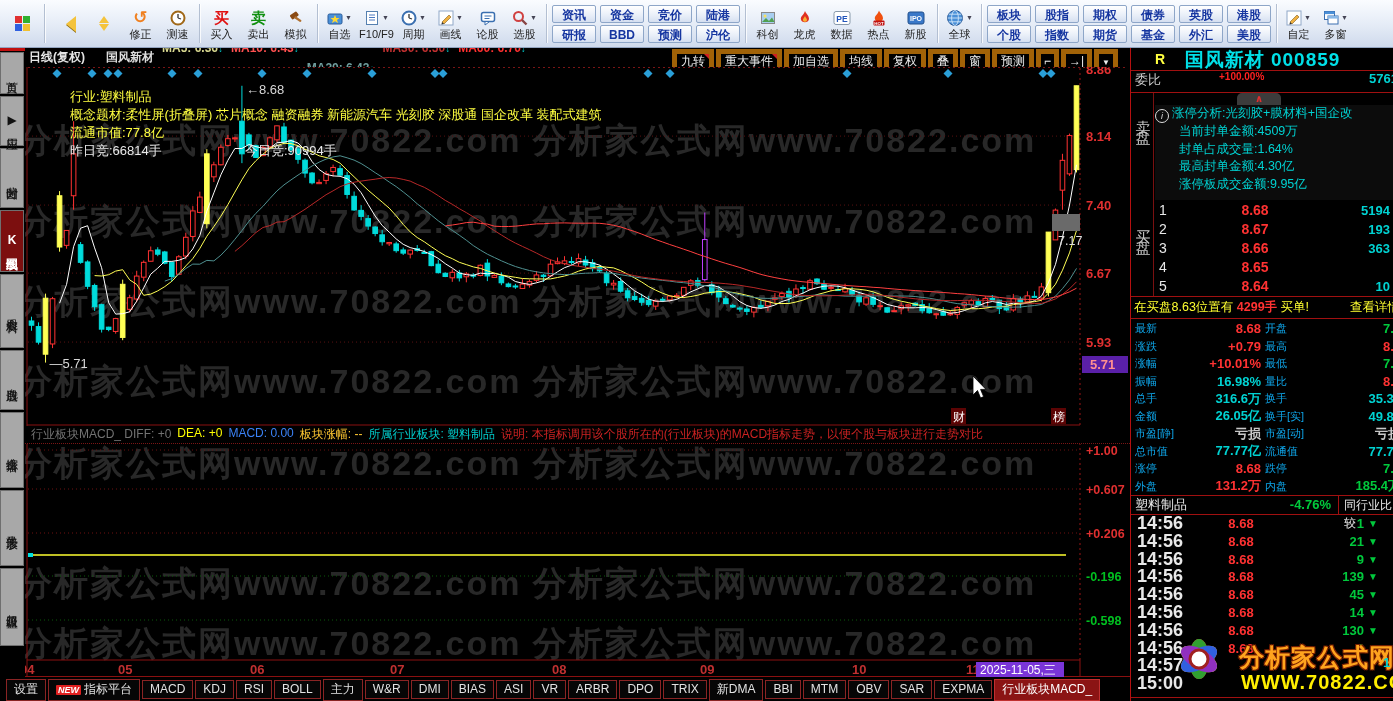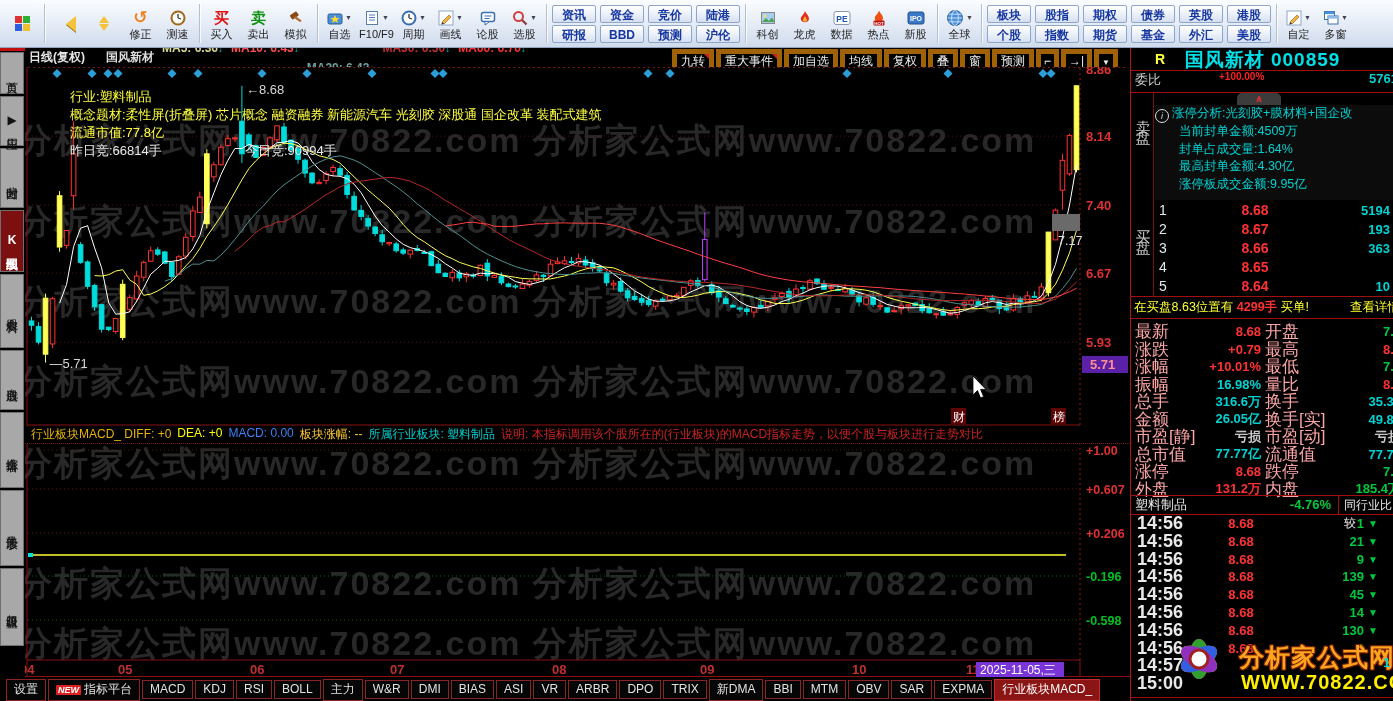--- a/index.html
+++ b/index.html
@@ -81,21 +81,21 @@
      color:#ddd;font-size:9px;line-height:12px;text-align:center;font-style:italic;margin-right:3px;vertical-align:-2px;}
   .qrow{position:absolute;left:24px;width:239px;height:19px;line-height:19px;}
   .qrow .qi{position:absolute;left:4px;color:#e8e8e8;font-size:14px;}
   .qrow .qp{position:absolute;left:60px;width:80px;text-align:center;color:#ff3232;font-weight:bold;font-size:14px;}
   .qrow .qv{position:absolute;right:4px;color:#00d2d2;font-weight:bold;font-size:13px;}
   #notice{position:absolute;left:0;top:249px;width:263px;height:21px;line-height:21px;font-size:12.5px;white-space:nowrap;}
   #notice .y{color:#ffff30;} #notice .r{color:#ff3232;font-weight:bold;}
   #notice .lk{position:absolute;right:-6px;color:#ffff30;}
   #stats{position:absolute;left:0;top:272px;width:270px;}
   .srow{display:grid;grid-template-columns:52px 78px 66px 74px;height:17.5px;align-items:center;}
-  .sk{color:#fca5a5;font-size:17px;padding-left:4px;white-space:nowrap;}
+  .sk{color:#0ea5e9;font-size:11px;padding-left:4px;white-space:nowrap;}
   .sv{font-weight:bold;font-size:13px;text-align:right;white-space:nowrap;overflow:hidden;}
   #sector{position:absolute;left:0;top:448px;width:263px;height:18px;line-height:18px;}
   #ticks{position:absolute;left:0;top:467px;width:263px;}
   .trow{position:relative;height:17.8px;line-height:17.8px;}
   .tt{position:absolute;left:6px;color:#e8e8e8;font-size:18px;font-weight:bold;}
   .tp{position:absolute;left:70px;width:80px;text-align:center;color:#ff3232;font-weight:bold;font-size:13px;}
   .tv{position:absolute;right:30px;color:#00c93c;font-weight:bold;font-size:13px;}
   .ta{position:absolute;right:16px;color:#00c93c;font-size:10px;}
   #logo{position:absolute;left:30px;top:565px;width:240px;height:90px;}
   #logo-site{position:absolute;left:78px;top:28px;font-size:25px;font-weight:bold;color:#ffa41e;
@@ -778,21 +778,21 @@
       <text x="700" y="674" fill="#c03030" font-size="13" font-weight="bold">09</text>
       <text x="852" y="674" fill="#c03030" font-size="13" font-weight="bold">10</text>
       <text x="966" y="674" fill="#c03030" font-size="13" font-weight="bold">11</text>
       <rect x="976" y="662" width="88" height="15" fill="#7a35d8"></rect>
       <text x="980" y="674" fill="#ffffff" font-size="12">2025-11-05,三</text>
       <path d="M973,376 L973,395 L977.5,390.5 L980.6,398 L983.6,396.6 L980.6,389.4 L986,389.4 Z" fill="#fff" stroke="#000" stroke-width="0.8"></path>
     </svg>
 
   <div id="ind-header">
     <span id="ind-segs" style="display:flex;margin-left:0;">
-        <span style="color: #eab308;">行业板块MACD_  DIFF: +0</span>
+        <span style="color: #737373;">行业板块MACD_  DIFF: +0</span>
         <span style="color: rgb(255, 255, 0);">DEA: +0</span>
         <span style="color: #3b82f6;">MACD: 0.00</span>
         <span style="color: rgb(255, 200, 50);">板块涨幅: --</span>
         <span style="color: rgb(0, 204, 204);">所属行业板块: 塑料制品</span>
         <span style="color: rgb(204, 34, 34);">说明: 本指标调用该个股所在的(行业板块)的MACD指标走势，以便个股与板块进行走势对比</span>
       </span>
     <span id="ind-btn">指标说明</span>
   </div>
 
   <div id="bottom-tabs">

